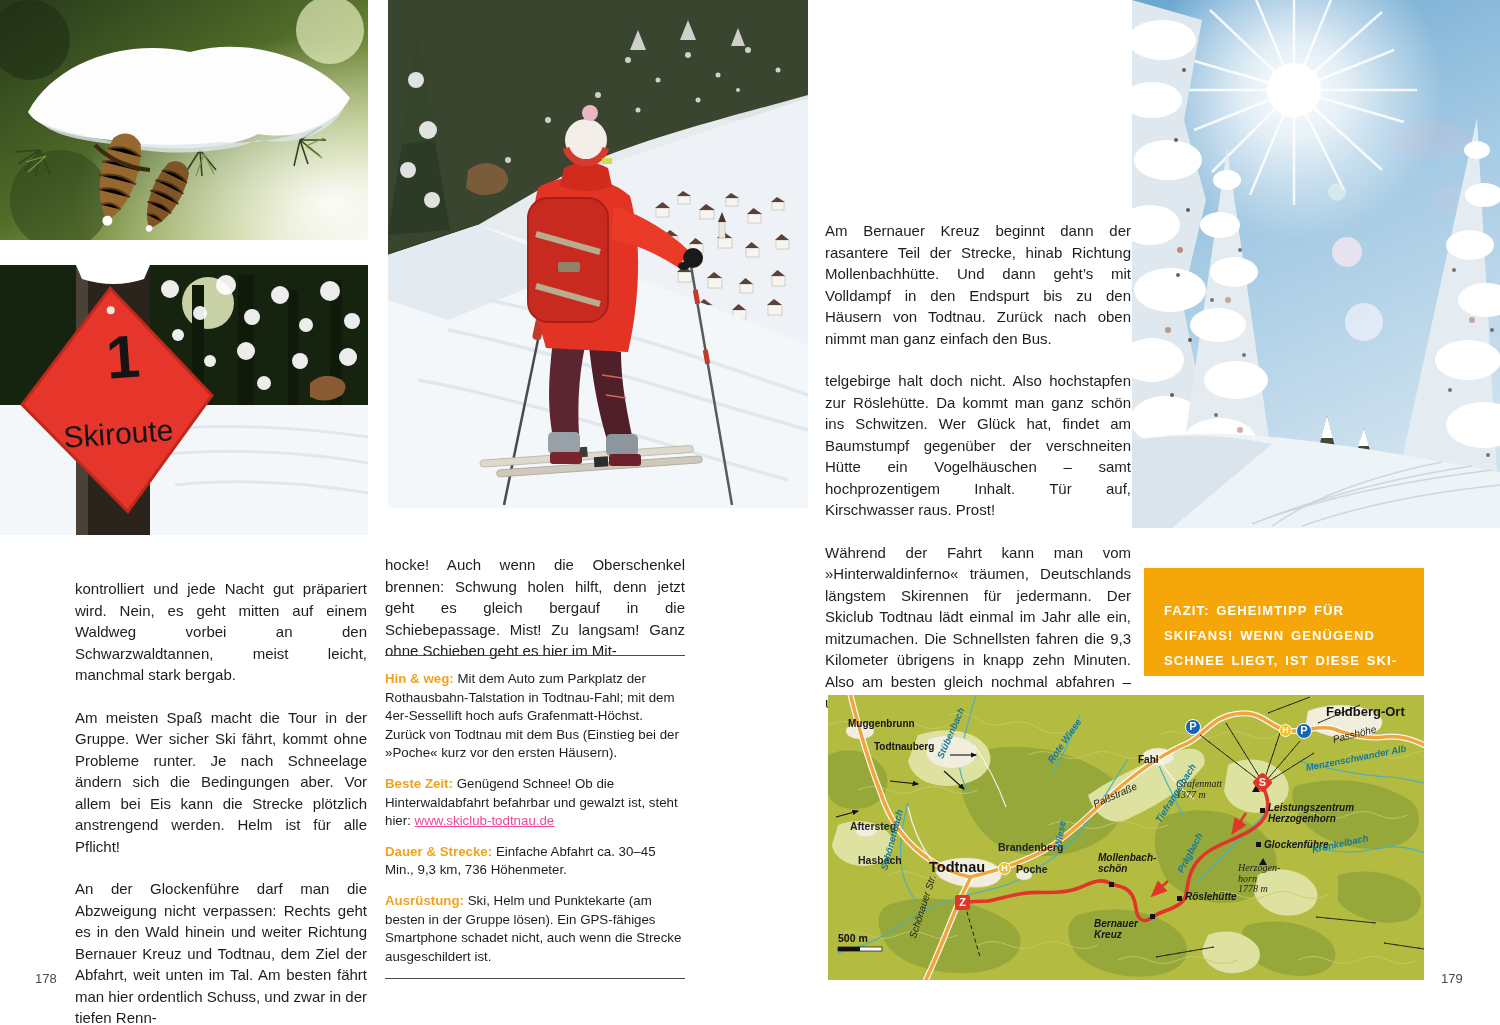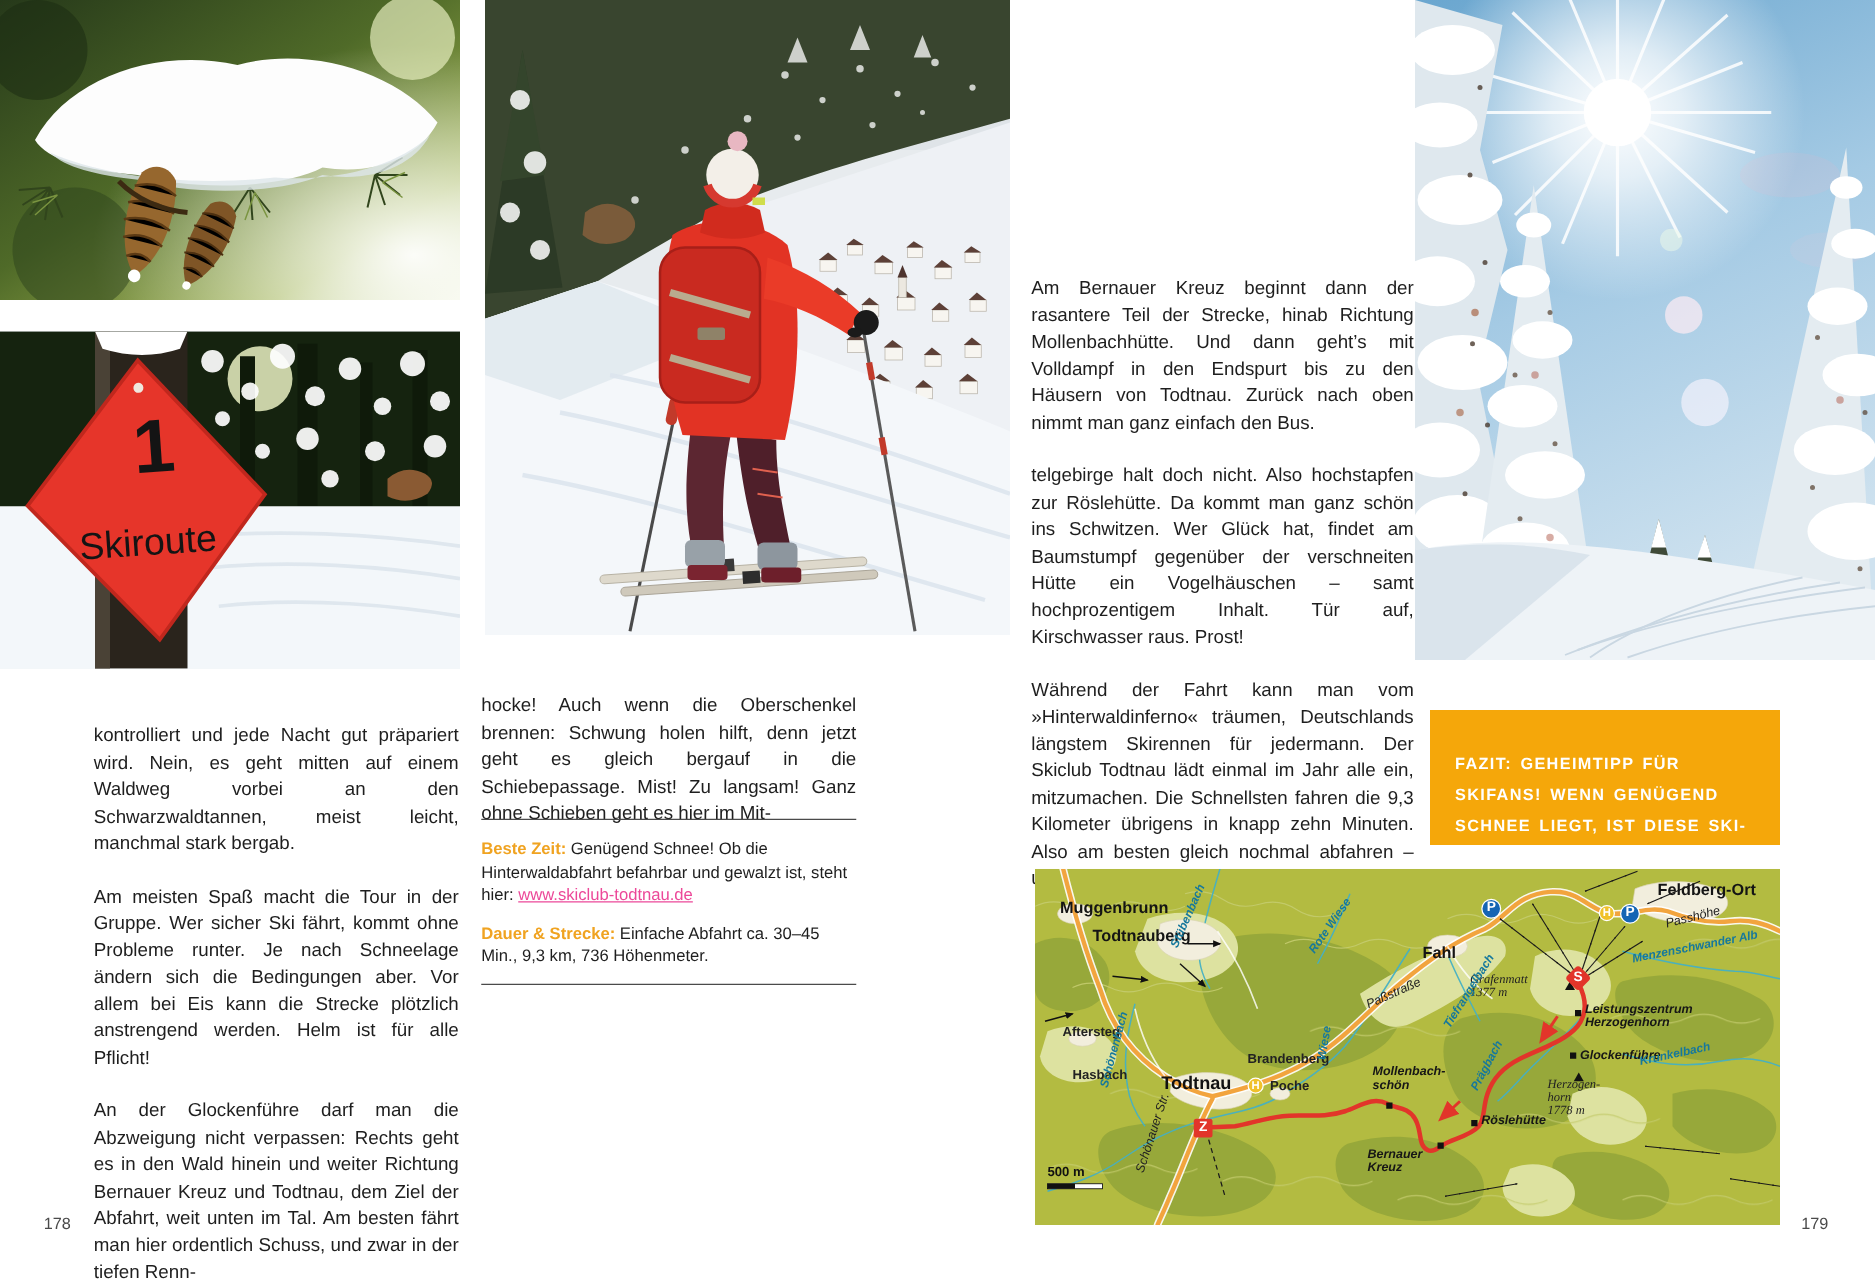--- a/index.html
+++ b/index.html
@@ -20,21 +20,21 @@
   .infolink{display:inline-block;color:#ec4899;text-decoration:underline;cursor:pointer;}
   
   .fazit{position:absolute;background:#f5a70a;color:#fff;font-weight:bold;
          font-size:13px;line-height:25px;letter-spacing:1.1px;word-spacing:2px;
          padding:30px 20px 0 20px;box-sizing:border-box;}
   .pagenum{position:absolute;font-size:13px;color:#4a4a4a;}
   
   .map{position:absolute;overflow:hidden;}
   .map svg{position:absolute;left:0;top:0;}
   .ml{position:absolute;white-space:pre-line;transform-origin:left center;line-height:1.05;}
-  .ml.town{font-weight:bold;font-size:13px;color:#141414;}
+  .ml.town{font-weight:bold;font-size:10px;color:#141414;}
   .ml.city{font-weight:bold;font-size:14.5px;color:#111;}
   .ml.village{font-weight:bold;font-size:10.5px;color:#222;}
   .ml.hut{font-weight:bold;font-style:italic;font-size:10px;color:#161616;}
   .ml.peak{font-style:italic;font-size:10px;color:#222;font-family:"Liberation Serif",serif;text-align:left;}
   .ml.water{font-style:italic;font-weight:bold;font-size:9.5px;color:#16789c;}
   .ml.road{font-style:italic;font-size:10px;color:#222;}
   .ml.scale{font-size:10.5px;font-weight:bold;color:#111;}
   .mk{position:absolute;color:#fff;font-weight:bold;text-align:center;box-sizing:border-box;}
   .mk.p{width:16px;height:16px;border-radius:50%;background:#1465b4;border:1.5px solid #fff;
         font-size:11px;line-height:13px;}
@@ -393,27 +393,35 @@
     <p>An der Glockenführe darf man die Abzweigung nicht verpassen: Rechts geht es in den Wald hinein und weiter Richtung Bernauer Kreuz und Todtnau, dem Ziel der Abfahrt, weit unten im Tal. Am besten fährt man hier ordentlich Schuss, und zwar in der tiefen Renn-</p>
   </div>
 
   <div class="col" style="left:385px;top:554px;width:300px">
     <p>hocke! Auch wenn die Oberschenkel brennen: Schwung holen hilft, denn jetzt geht es gleich bergauf in die Schiebepassage. Mist! Zu langsam! Ganz ohne Schieben geht es hier im Mit-</p>
   </div>
 
   <div class="infobox" style="left:385px;top:655px;width:300px">
     <div class="rule"></div>
     <p>
+      <span class="infolabel">Hin &amp; weg:</span>
+      <span>Mit dem Auto zum Parkplatz der Rothausbahn-Talstation in Todtnau-Fahl; mit dem 4er-Sessellift hoch aufs Grafenmatt-Höchst. Zurück von Todtnau mit dem Bus (Einstieg bei der »Poche« kurz vor den ersten Häusern).</span>
+    </p>
+    <p>
       <span class="infolabel">Beste Zeit:</span>
       <span>Genügend Schnee! Ob die Hinterwaldabfahrt befahrbar und gewalzt ist, steht hier:</span>
       <a class="infolink">www.skiclub-todtnau.de</a>
     </p>
     <p>
       <span class="infolabel">Dauer &amp; Strecke:</span>
       <span>Einfache Abfahrt ca. 30–45 Min., 9,3 km, 736 Höhenmeter.</span>
+    </p>
+    <p>
+      <span class="infolabel">Ausrüstung:</span>
+      <span>Ski, Helm und Punktekarte (am besten in der Gruppe lösen). Ein GPS-fähiges Smartphone schadet nicht, auch wenn die Strecke ausgeschildert ist.</span>
     </p>
     <div class="rule bottom"></div>
   </div>
 
   <div class="col" style="left:825px;top:220px;width:306px">
     <p>Am Bernauer Kreuz beginnt dann der rasantere Teil der Strecke, hinab Richtung Mollenbachhütte. Und dann geht’s mit Volldampf in den Endspurt bis zu den Häusern von Todtnau. Zurück nach oben nimmt man ganz einfach den Bus.</p>
     <p>telgebirge halt doch nicht. Also hochstapfen zur Röslehütte. Da kommt man ganz schön ins Schwitzen. Wer Glück hat, findet am Baumstumpf gegenüber der verschneiten Hütte ein Vogelhäuschen – samt hochprozentigem Inhalt. Tür auf, Kirschwasser raus. Prost!</p>
     <p>Während der Fahrt kann man vom »Hinterwaldinferno« träumen, Deutschlands längstem Skirennen für jedermann. Der Skiclub Todtnau lädt einmal im Jahr alle ein, mitzumachen. Die Schnellsten fahren die 9,3 Kilometer übrigens in knapp zehn Minuten. Also am besten gleich nochmal abfahren – und trainieren …</p>
   </div>
 

